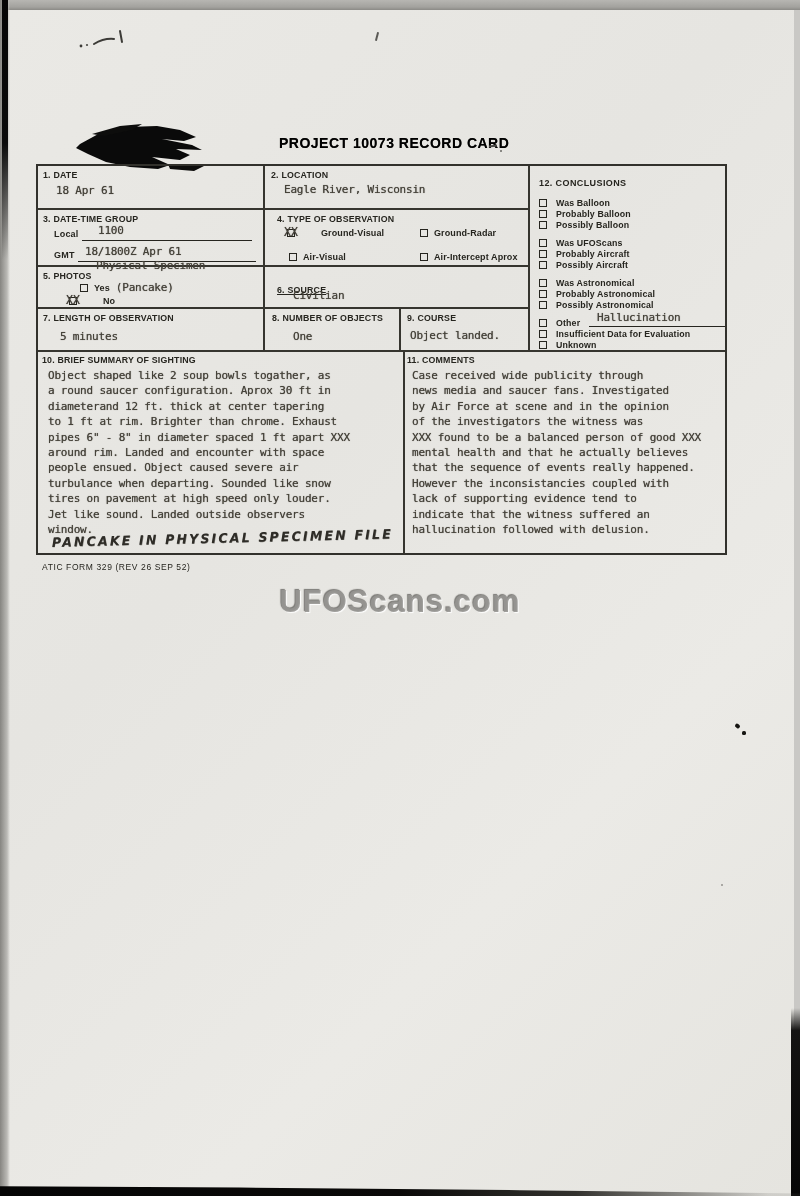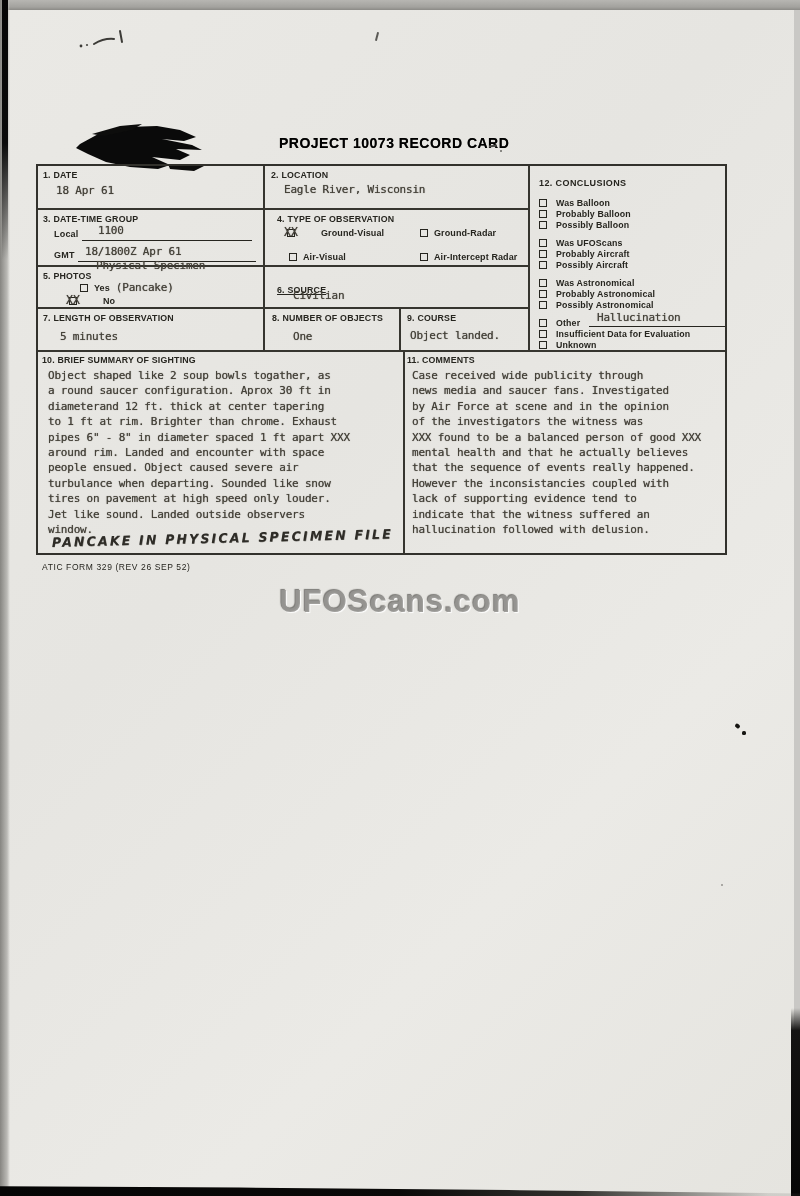--- a/index.html
+++ b/index.html
@@ -166,21 +166,21 @@
   <div class="cbrow" style="left:382px;top:62px;">
     <span class="box"></span>
     <span class="olabel">Ground-Radar</span>
   </div>
   <div class="cbrow" style="left:251px;top:86px;">
     <span class="box"></span>
     <span class="olabel">Air-Visual</span>
   </div>
   <div class="cbrow" style="left:382px;top:86px;">
     <span class="box"></span>
-    <span class="olabel">Air-Intercept Radar</span>
+    <span class="olabel">Air-Intercept Aprox</span>
   </div>
 
   <div class="flabel" style="left:5px;top:105px;">5. PHOTOS</div>
   <div class="typed" style="left:58px;top:93px;">Physical Specimen</div>
   <div class="cbrow" style="left:42px;top:115px;">
     <span class="box"></span>
     <span class="olabel">Yes</span>
     <span class="typed" style="position:static;">(Pancake)</span>
   </div>
   <div class="cbrow" style="left:31px;top:130px;">

